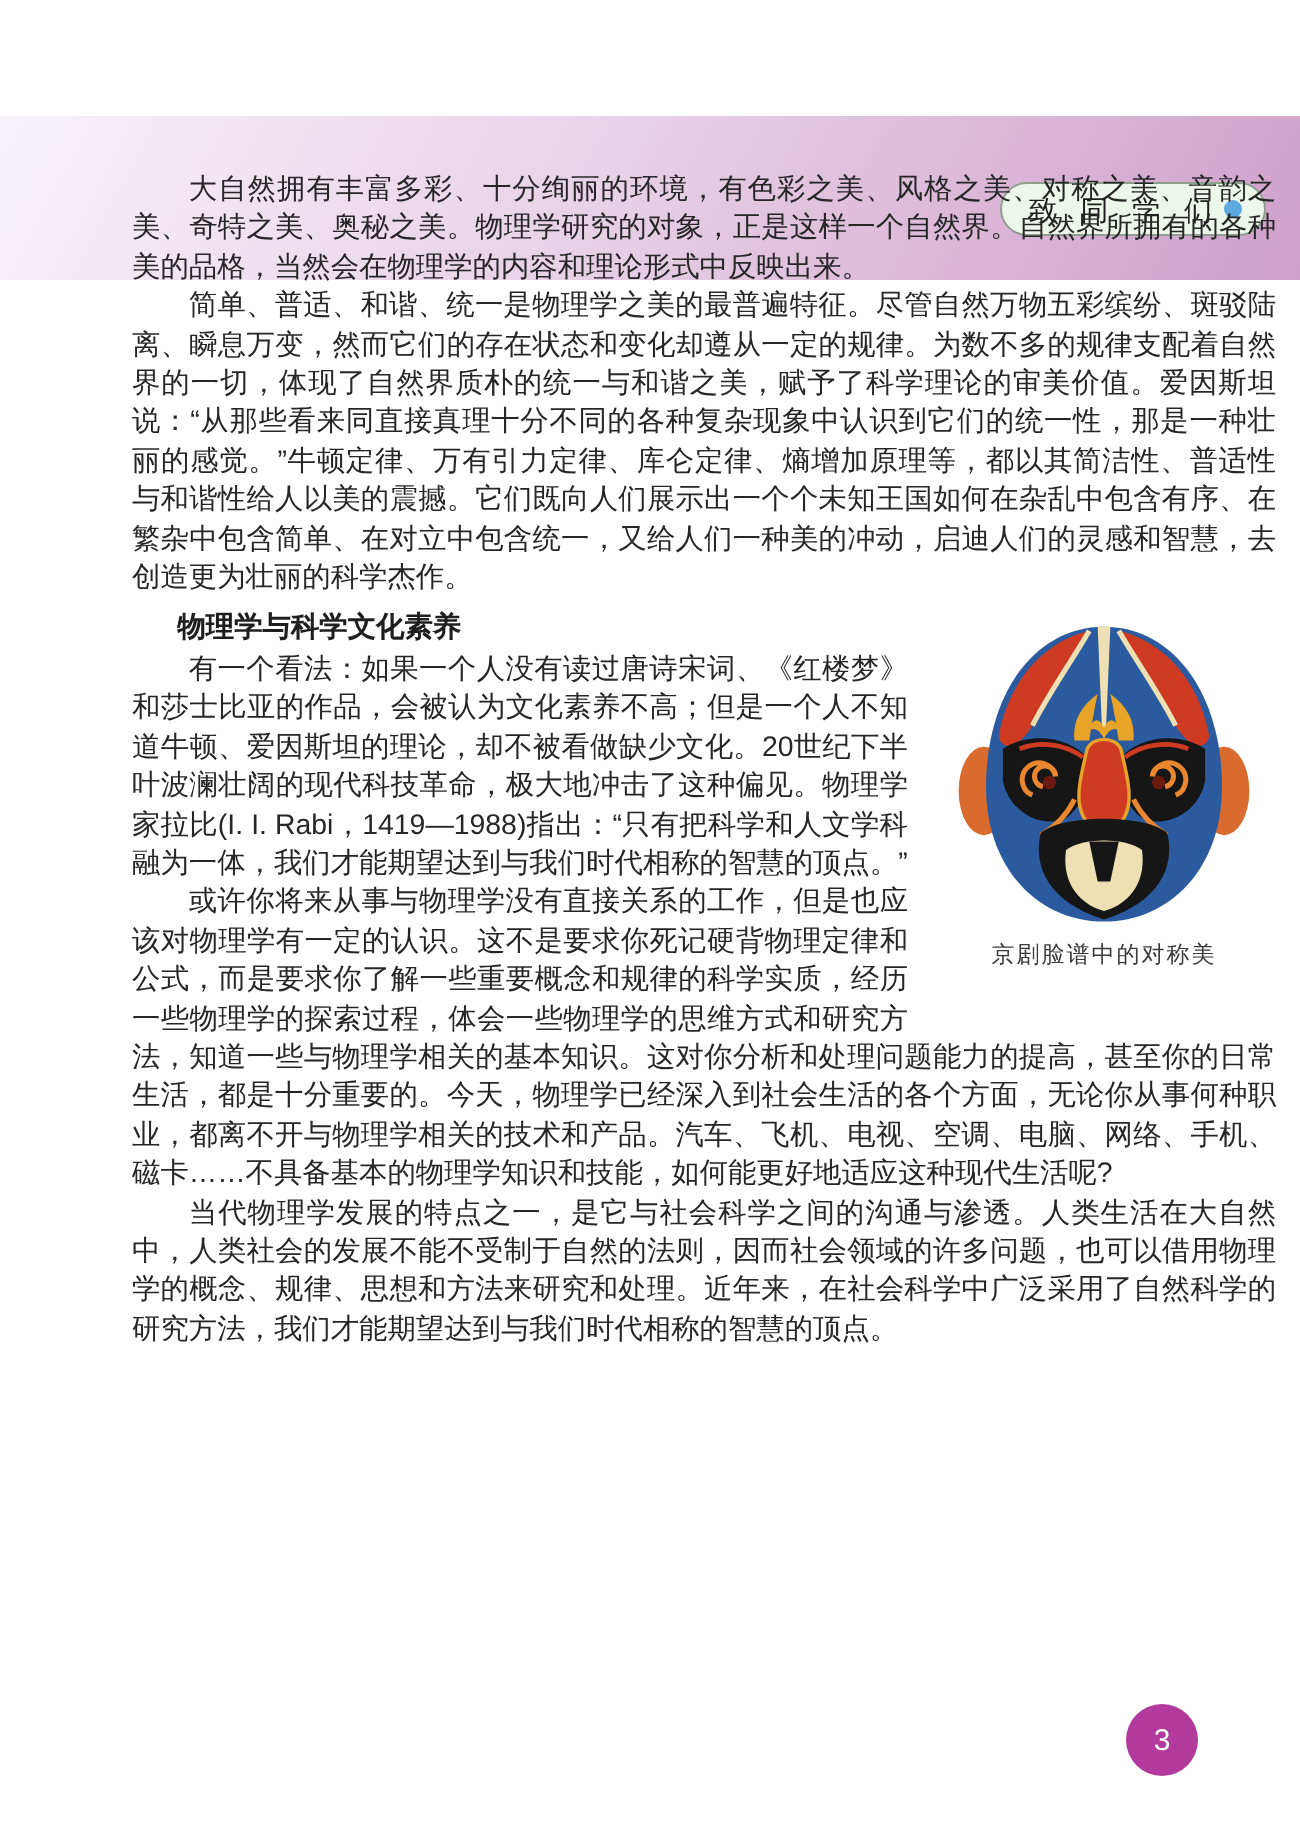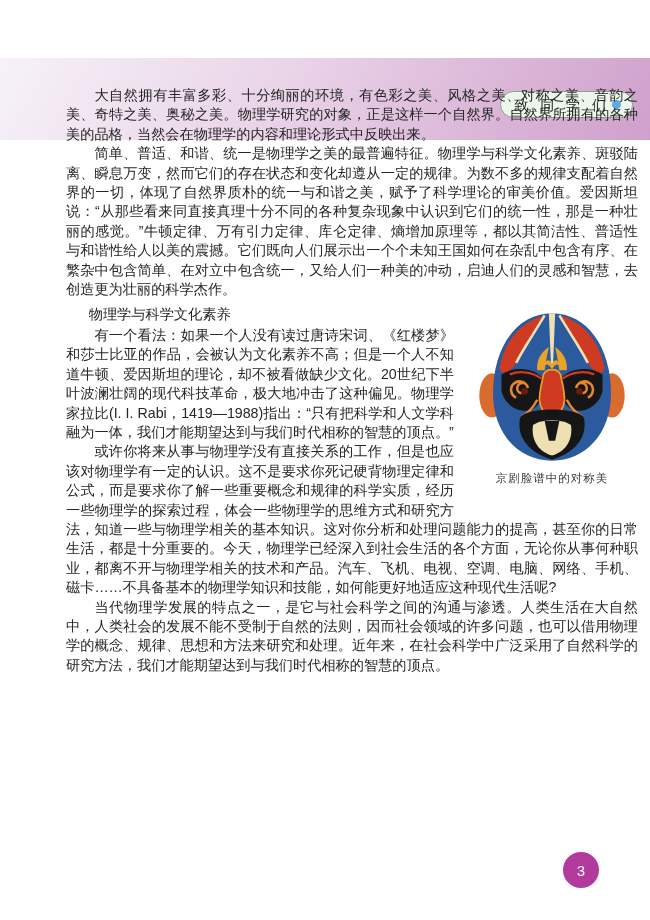--- a/index.html
+++ b/index.html
@@ -28,21 +28,21 @@
   }
 
   
   .content {
     position: absolute; left: 66px; top: 86px; width: 572px;
     font-size: 14.2px; line-height: 19.4px; color: #262626;
     text-align: justify;
   }
   .content p { text-indent: 2em; }
   .content h3 {
-    font-size: 14.2px; font-weight: normal; color: #1e1e1e;
+    font-size: 14.2px; font-weight: bold; color: #1e1e1e;
     text-indent: 1.6em; margin: 6px 0 1px 0; line-height: 19.4px;
   }
 
   
   .figure {
     float: right; width: 172px; margin: 8px 0 18px 12px;
     text-align: center;
   }
   .figure svg { width: 148px; height: 158px; display: block; margin: 0 auto; }
   .figure figcaption {
@@ -64,21 +64,21 @@
 
 <header class="band">
   <div class="tab">
     <span class="tab-label">致 同 学 们</span>
     <span class="tab-dot"></span>
   </div>
 </header>
 
 <main class="content">
   <p>大自然拥有丰富多彩、十分绚丽的环境，有色彩之美、风格之美、对称之美、音韵之美、奇特之美、奥秘之美。物理学研究的对象，正是这样一个自然界。自然界所拥有的各种美的品格，当然会在物理学的内容和理论形式中反映出来。</p>
-  <p>简单、普适、和谐、统一是物理学之美的最普遍特征。物理学与科学文化素养、斑驳陆离、瞬息万变，然而它们的存在状态和变化却遵从一定的规律。为数不多的规律支配着自然界的一切，体现了自然界质朴的统一与和谐之美，赋予了科学理论的审美价值。爱因斯坦说：“从那些看来同直接真理十分不同的各种复杂现象中认识到它们的统一性，那是一种壮丽的感觉。”牛顿定律、万有引力定律、库仑定律、熵增加原理等，都以其简洁性、普适性与和谐性给人以美的震撼。它们既向人们展示出一个个未知王国如何在杂乱中包含有序、在繁杂中包含简单、在对立中包含统一，又给人们一种美的冲动，启迪人们的灵感和智慧，去创造更为壮丽的科学杰作。</p>
+  <p>简单、普适、和谐、统一是物理学之美的最普遍特征。尽管自然万物五彩缤纷、斑驳陆离、瞬息万变，然而它们的存在状态和变化却遵从一定的规律。为数不多的规律支配着自然界的一切，体现了自然界质朴的统一与和谐之美，赋予了科学理论的审美价值。爱因斯坦说：“从那些看来同直接真理十分不同的各种复杂现象中认识到它们的统一性，那是一种壮丽的感觉。”牛顿定律、万有引力定律、库仑定律、熵增加原理等，都以其简洁性、普适性与和谐性给人以美的震撼。它们既向人们展示出一个个未知王国如何在杂乱中包含有序、在繁杂中包含简单、在对立中包含统一，又给人们一种美的冲动，启迪人们的灵感和智慧，去创造更为壮丽的科学杰作。</p>
 
   <figure class="figure">
     <svg viewBox="0 0 140 150" aria-hidden="true">
 
       <ellipse cx="13" cy="84" rx="12" ry="21" fill="#d96b2e"></ellipse>
       <ellipse cx="127" cy="84" rx="12" ry="21" fill="#d96b2e"></ellipse>
 
       <path d="M70,6 C103,6 126,38 126,82 C126,121 101,146 70,146 C39,146 14,121 14,82 C14,38 37,6 70,6 Z" fill="#2b5b9e"></path>
 
       <path d="M20,58 C25,31 42,13 63,8 C53,25 43,39 36,53 C30,63 22,66 20,58 Z" fill="#cf3a23"></path>

